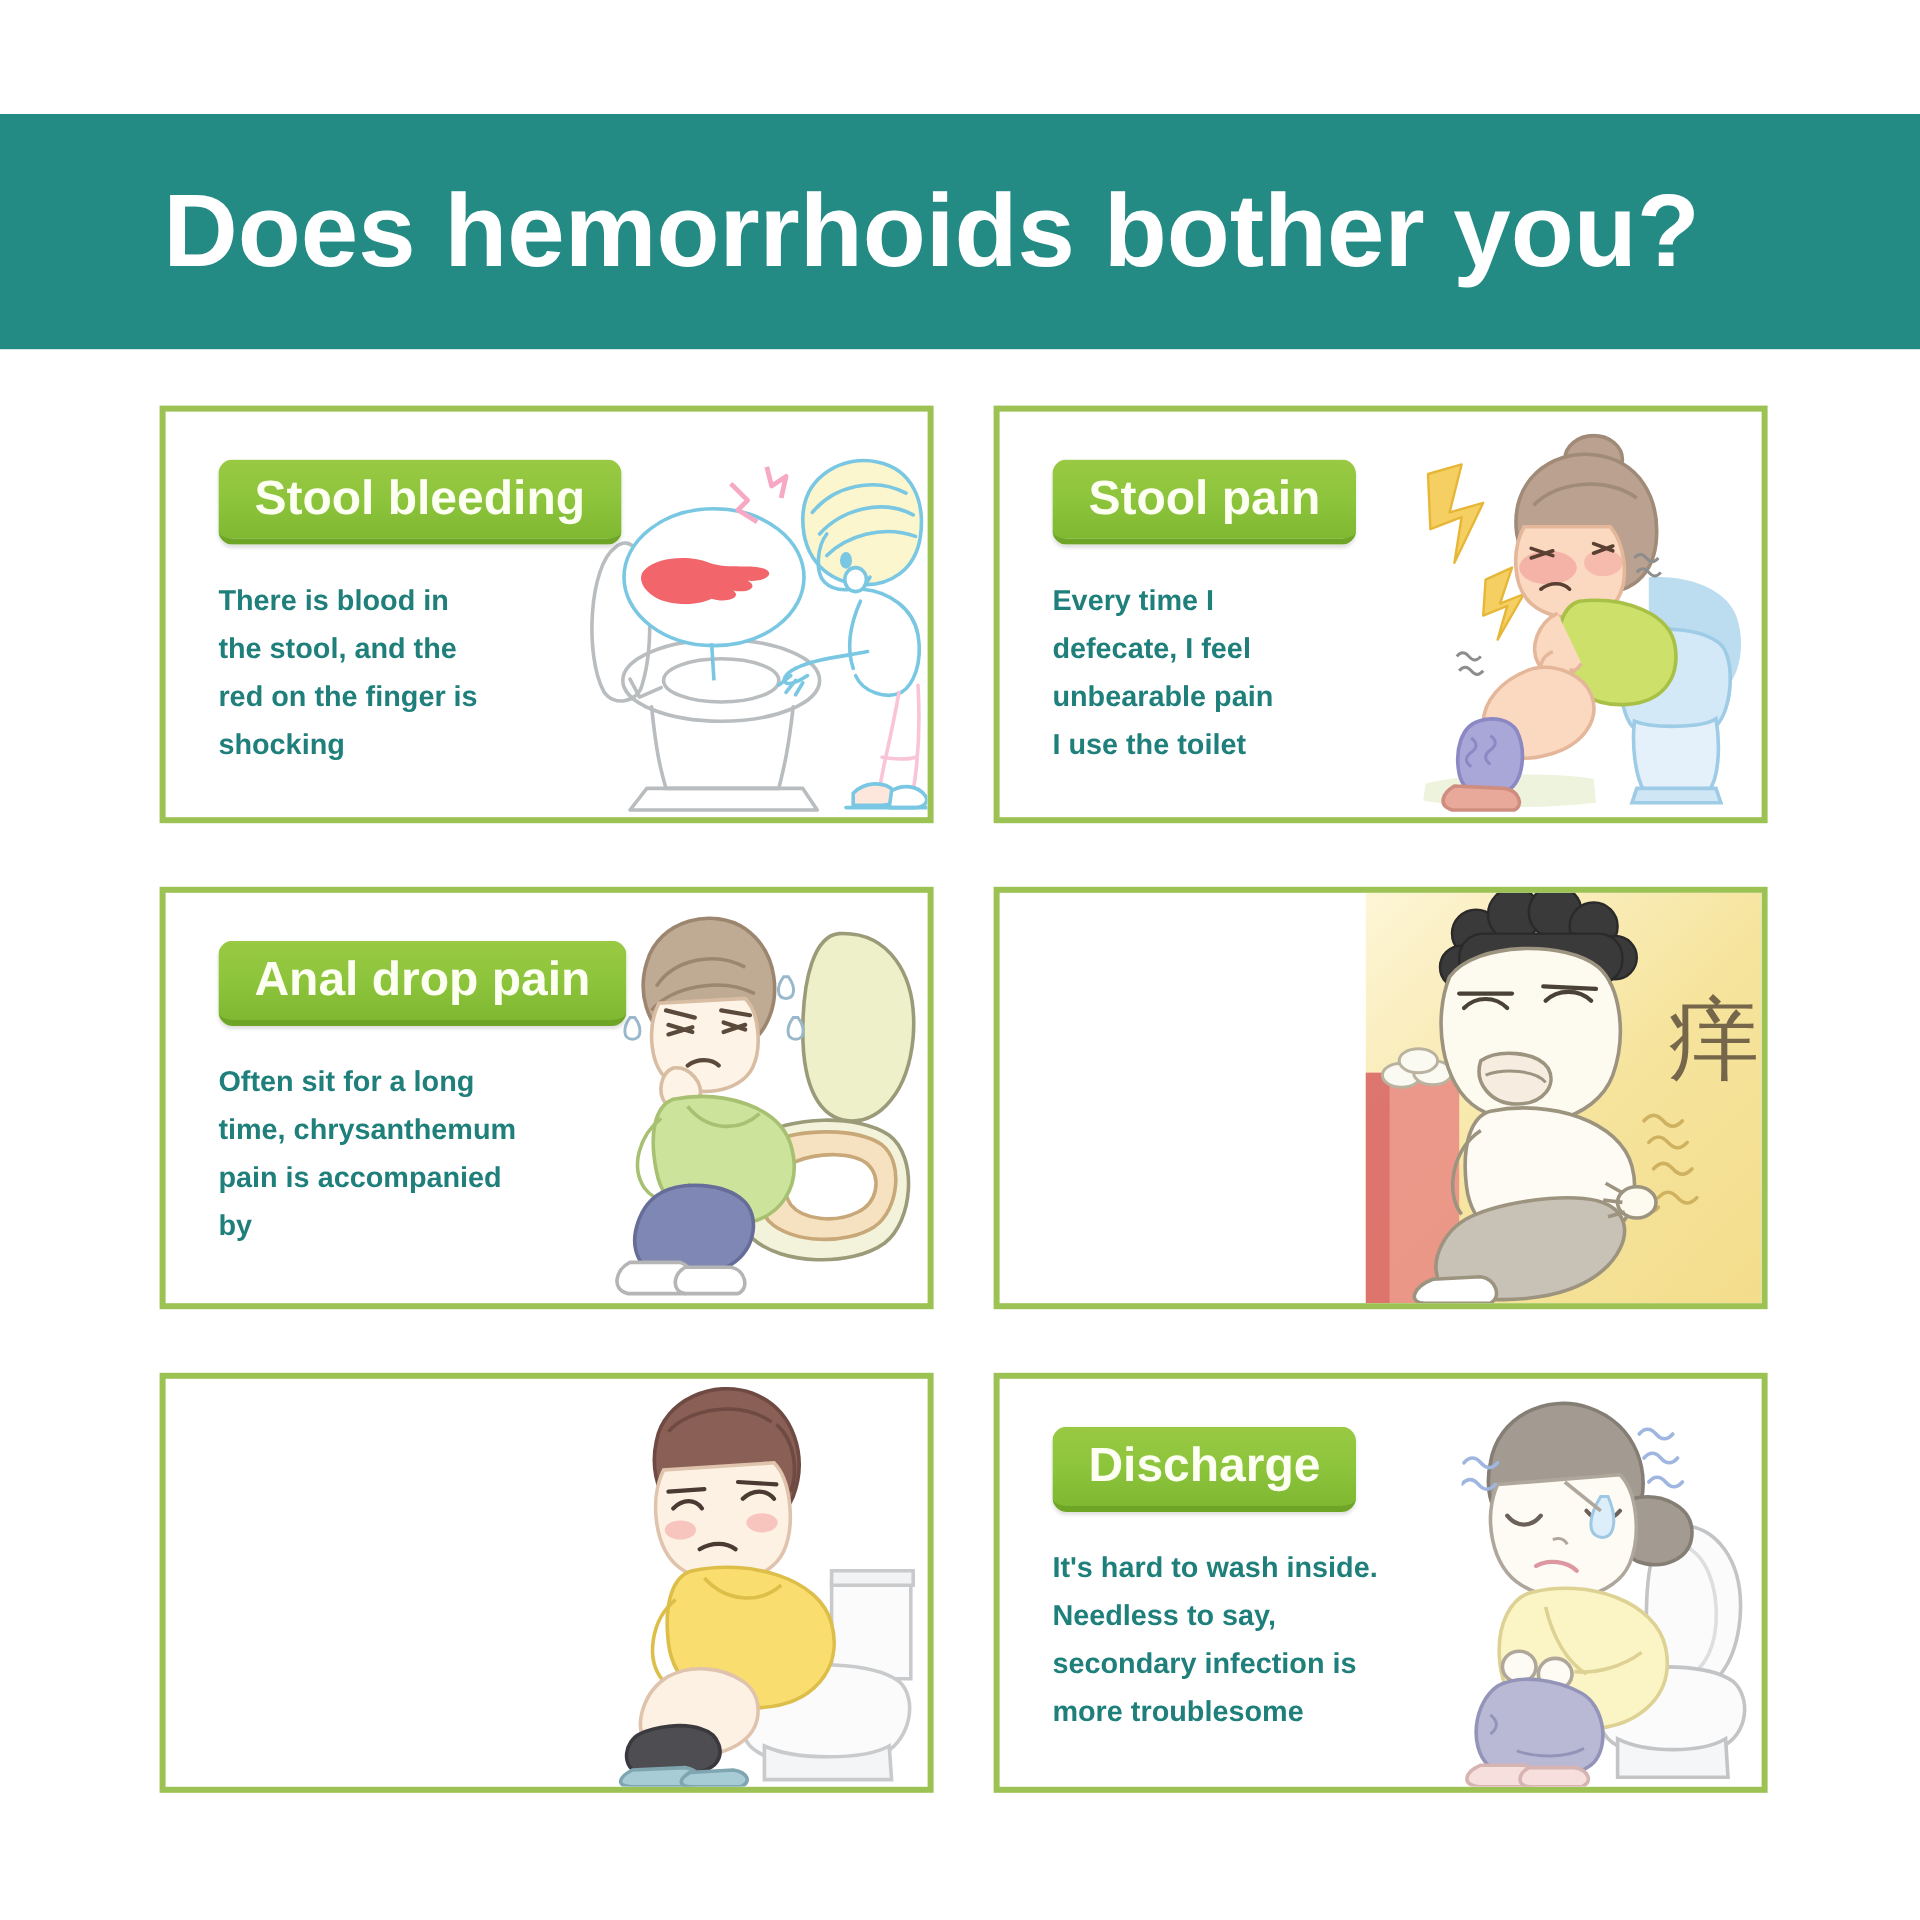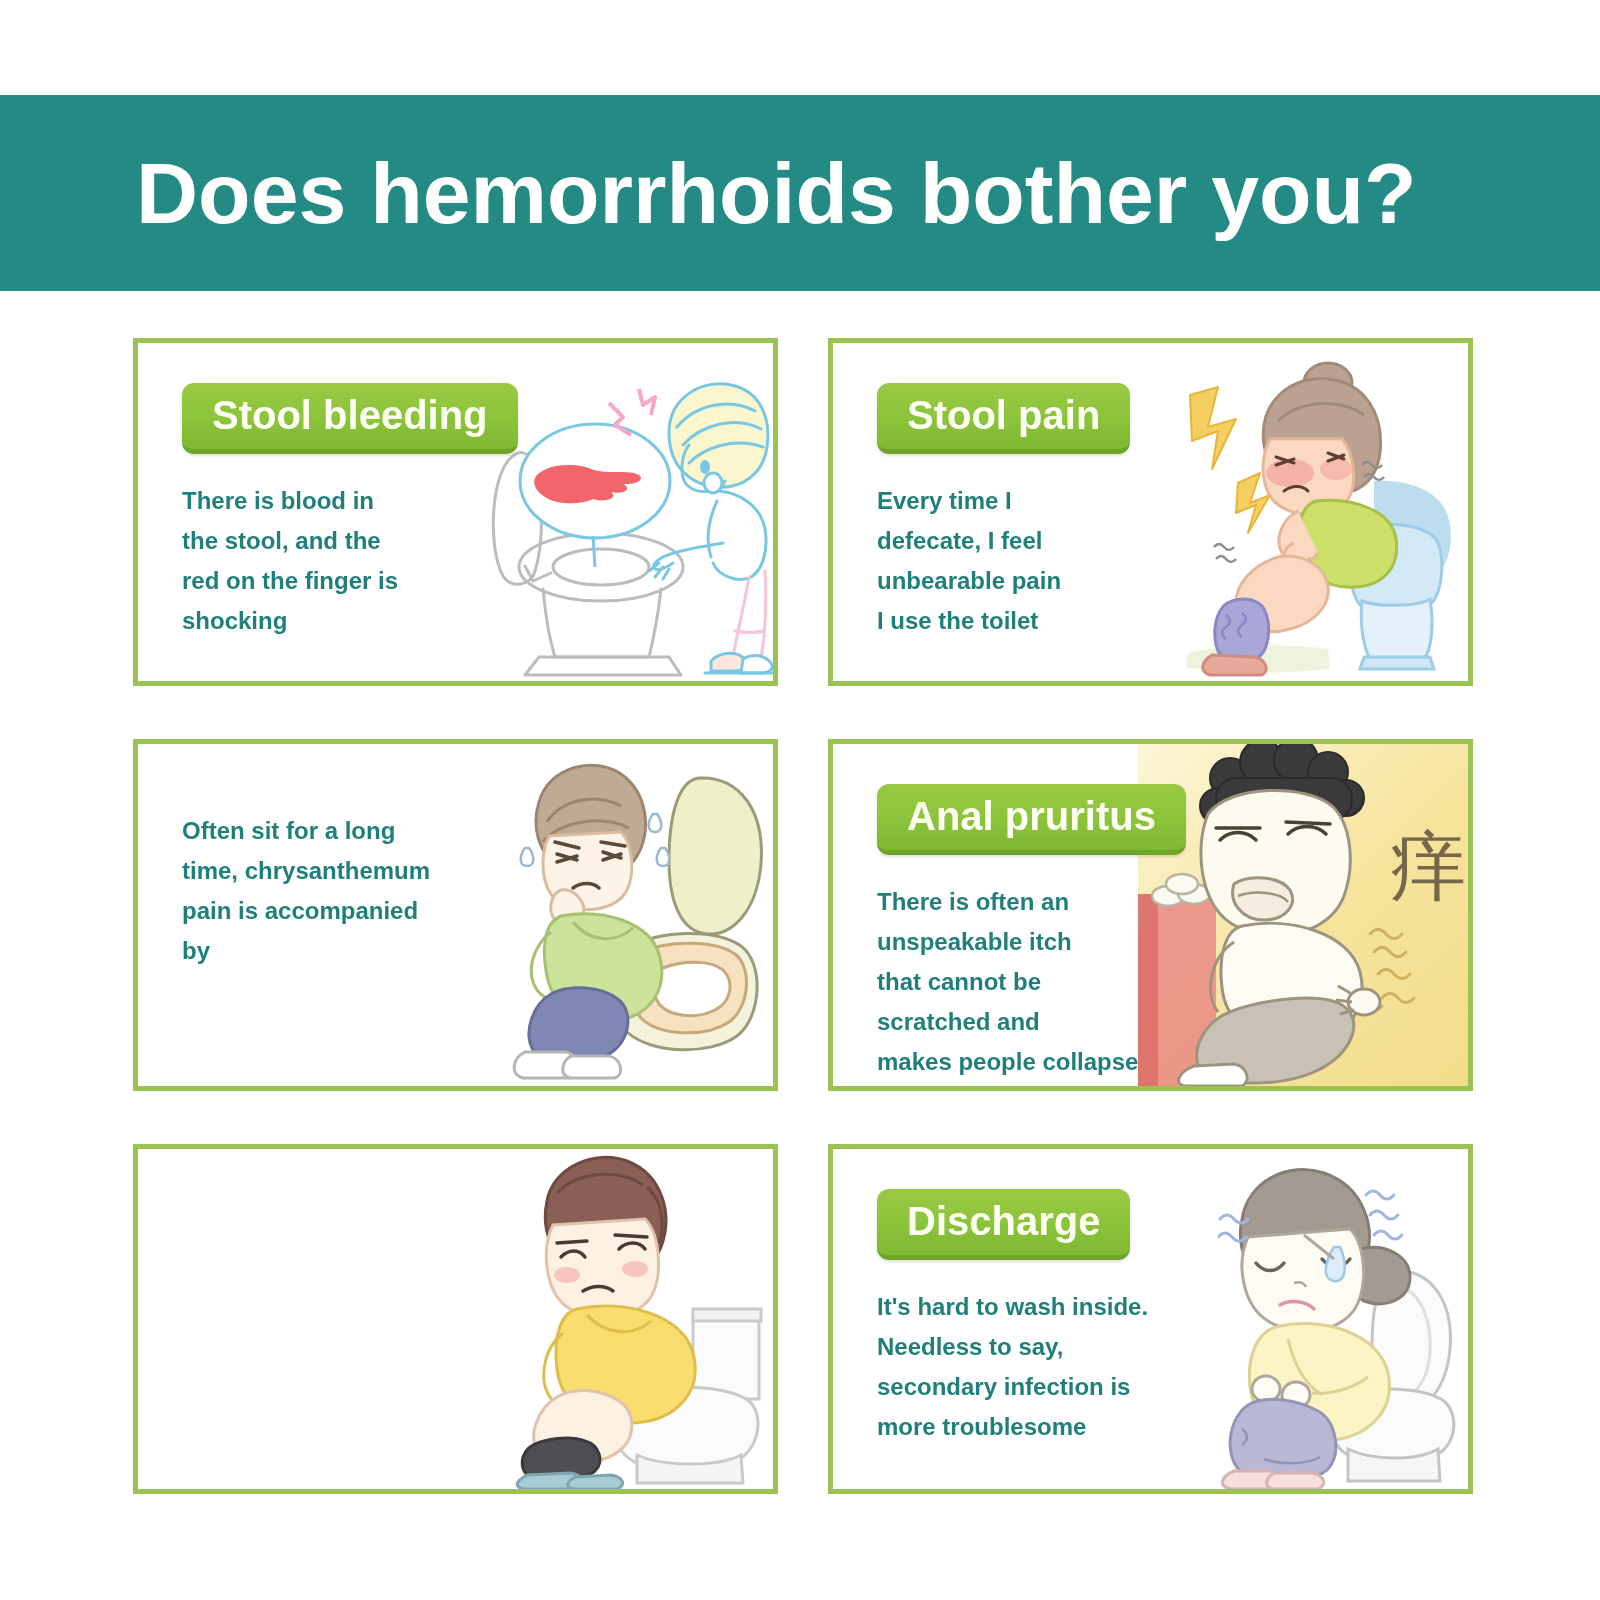--- a/index.html
+++ b/index.html
@@ -254,20 +254,21 @@
           <g fill="none" stroke="#8d8d8d" stroke-width="2.5">
             <path d="M36 186 q5 -6 10 0 q5 6 10 0"></path>
             <path d="M38 198 q5 -6 10 0 q5 6 10 0"></path>
           </g>
         </svg>
       </div>
     </div>
 
     <div class="card c3">
       <div class="card-text">
+        <div class="badge">Anal drop pain</div>
         <div class="desc">Often sit for a long
 time, chrysanthemum
 pain is accompanied
 by</div>
       </div>
       <div class="illus">
         <svg width="270" height="330" viewBox="0 0 270 330">
 
           <path d="M196 22 C236 20 262 54 258 108 C254 154 230 180 204 178 C180 176 166 150 166 104 C166 58 176 24 196 22Z" fill="#eef0c9" stroke="#9b9b7a" stroke-width="3"></path>
 
@@ -305,28 +306,20 @@
 
           <path d="M48 238 C30 248 20 276 30 294 C42 312 84 312 106 298 C128 284 130 256 116 244 C100 230 66 228 48 238Z" fill="#7f87b4" stroke="#656d98" stroke-width="3"></path>
 
           <path d="M22 296 C10 302 6 318 20 322 L68 322 C80 318 76 300 64 296Z" fill="#ffffff" stroke="#b5b5b5" stroke-width="3"></path>
           <path d="M68 300 C58 306 56 320 68 322 L112 322 C122 318 118 302 106 300Z" fill="#ffffff" stroke="#b5b5b5" stroke-width="3"></path>
         </svg>
       </div>
     </div>
 
     <div class="card c4">
-      <div class="card-text">
-        <div class="badge">Anal pruritus</div>
-        <div class="desc">There is often an
-unspeakable itch
-that cannot be
-scratched and
-makes people collapse</div>
-      </div>
       <div class="illus">
         <svg width="330" height="342" viewBox="0 0 330 342">
           <defs>
             <linearGradient id="pruritusBg" x1="0" y1="0" x2="1" y2="1">
               <stop offset="0%" stop-color="#fdf5d6"></stop>
               <stop offset="55%" stop-color="#f6e49d"></stop>
               <stop offset="100%" stop-color="#f3dd8c"></stop>
             </linearGradient>
           </defs>
           <rect x="0" y="0" width="330" height="342" fill="url(#pruritusBg)"></rect>

